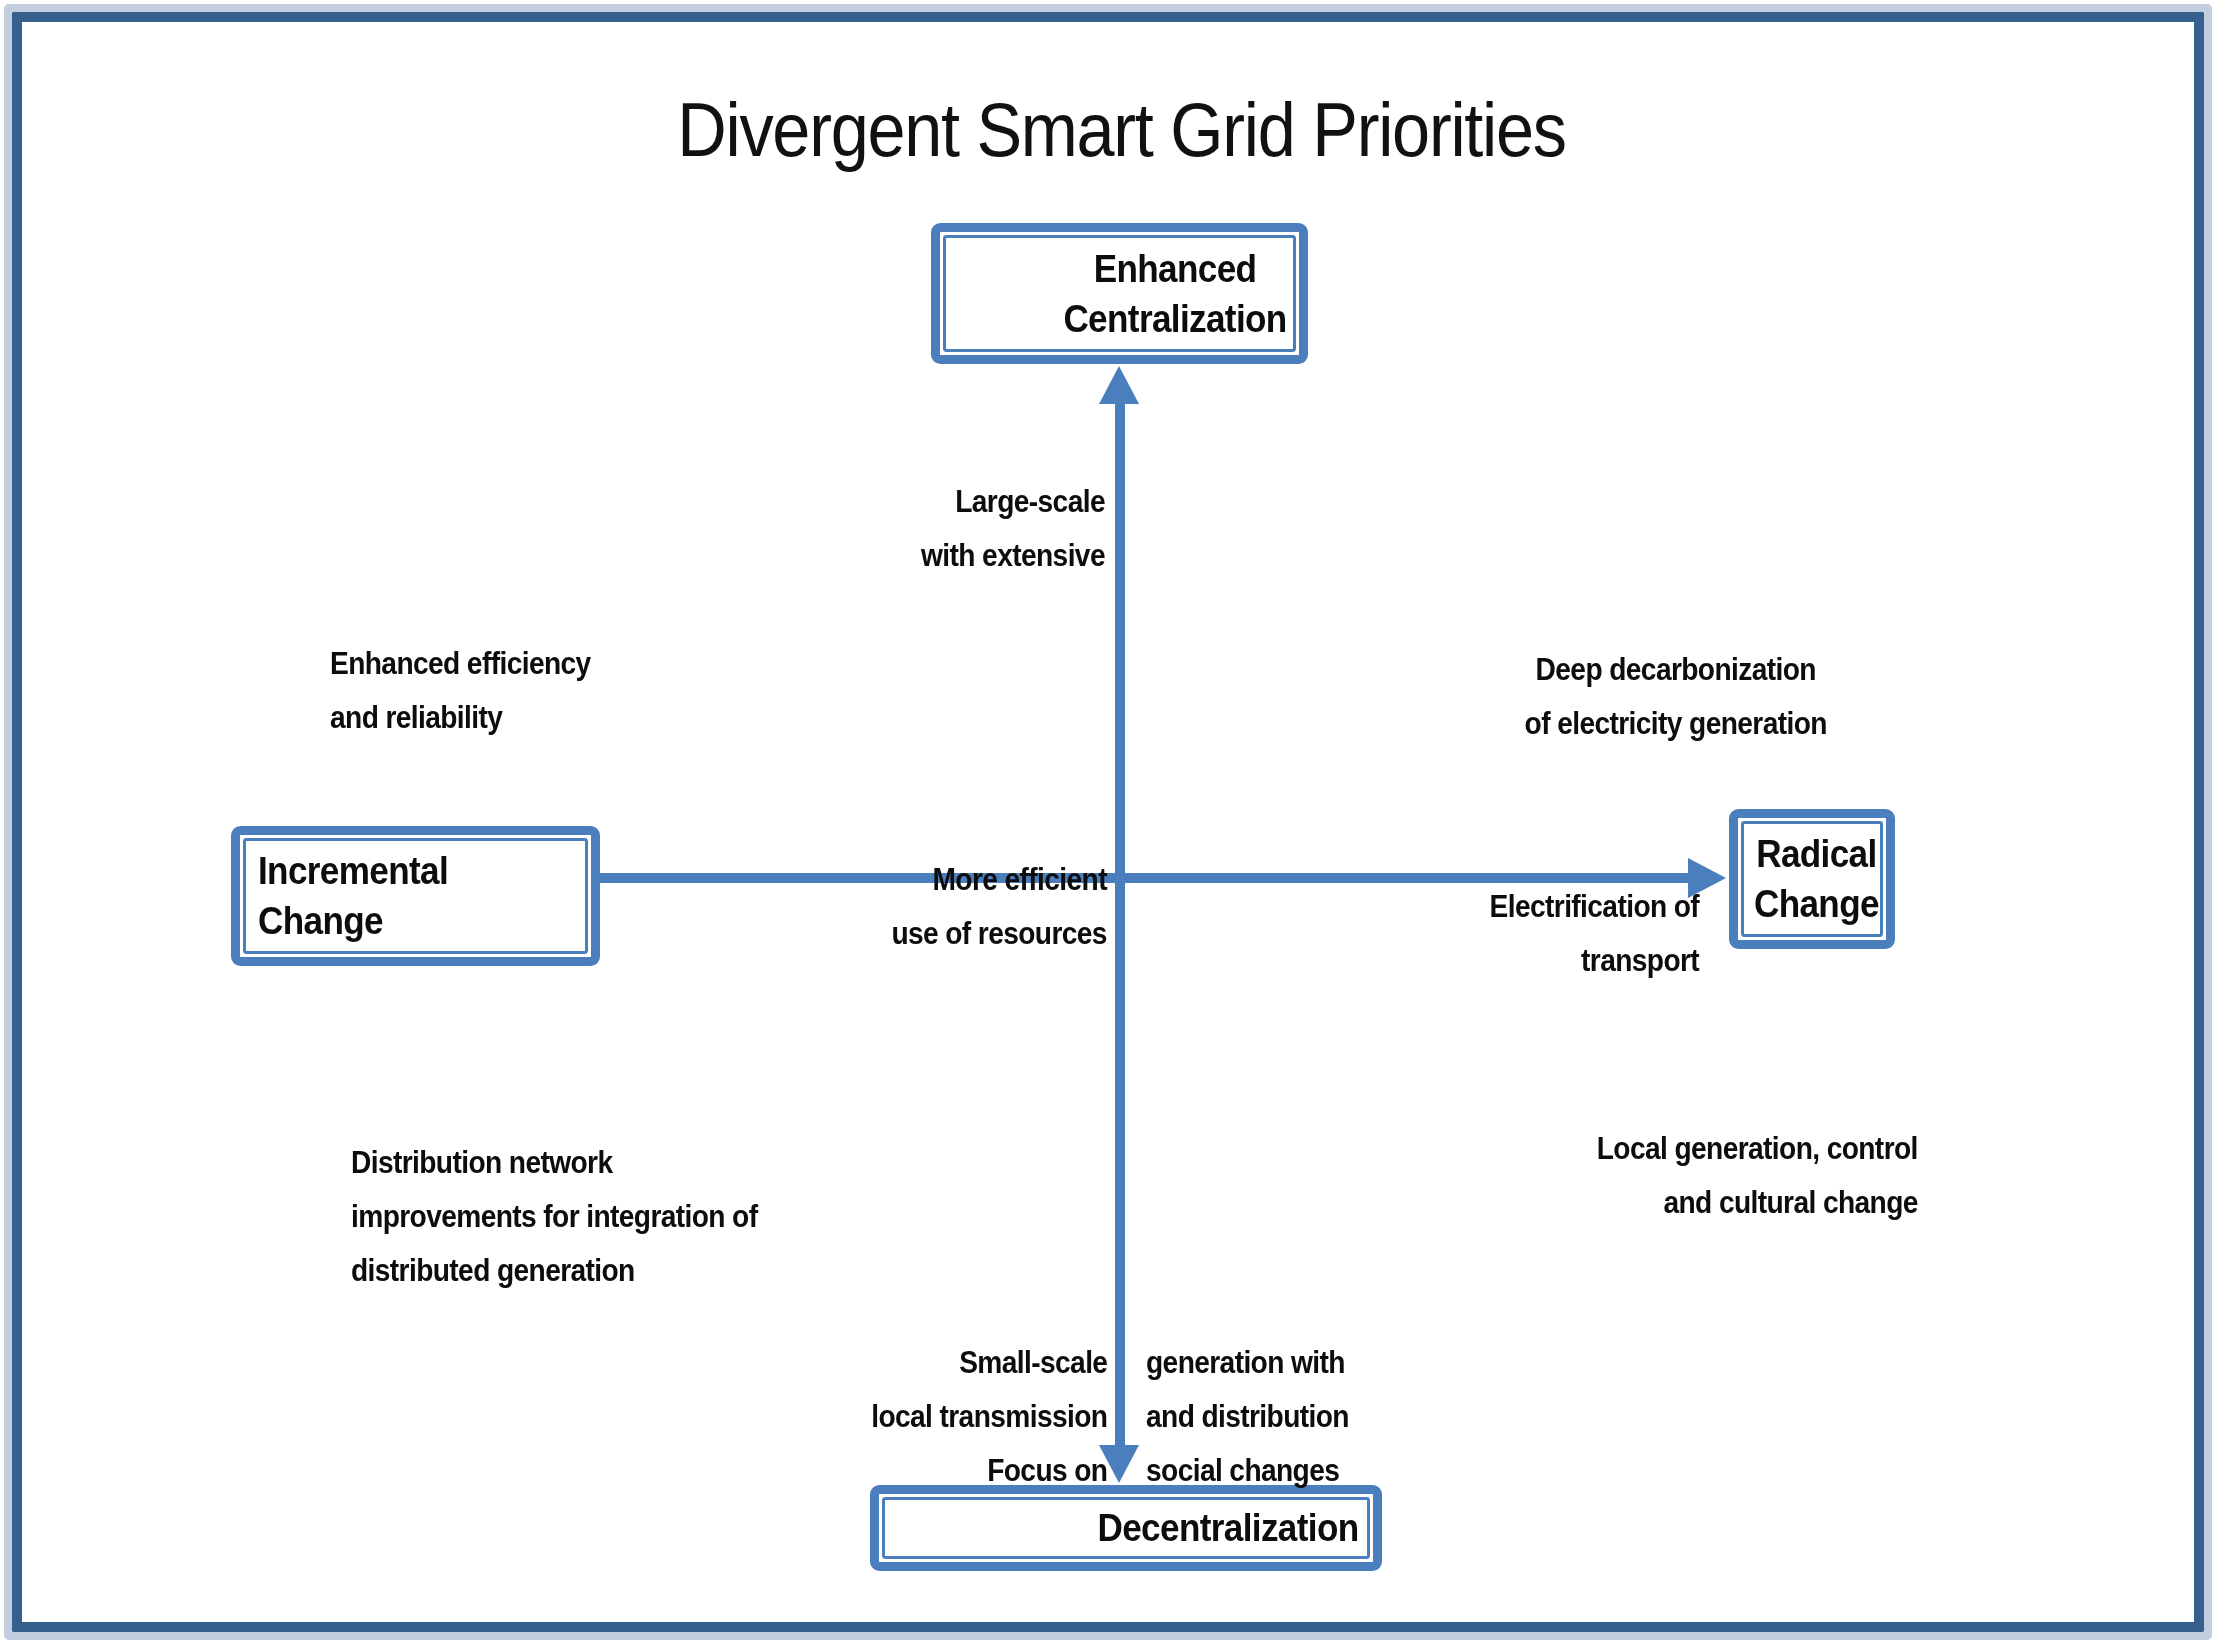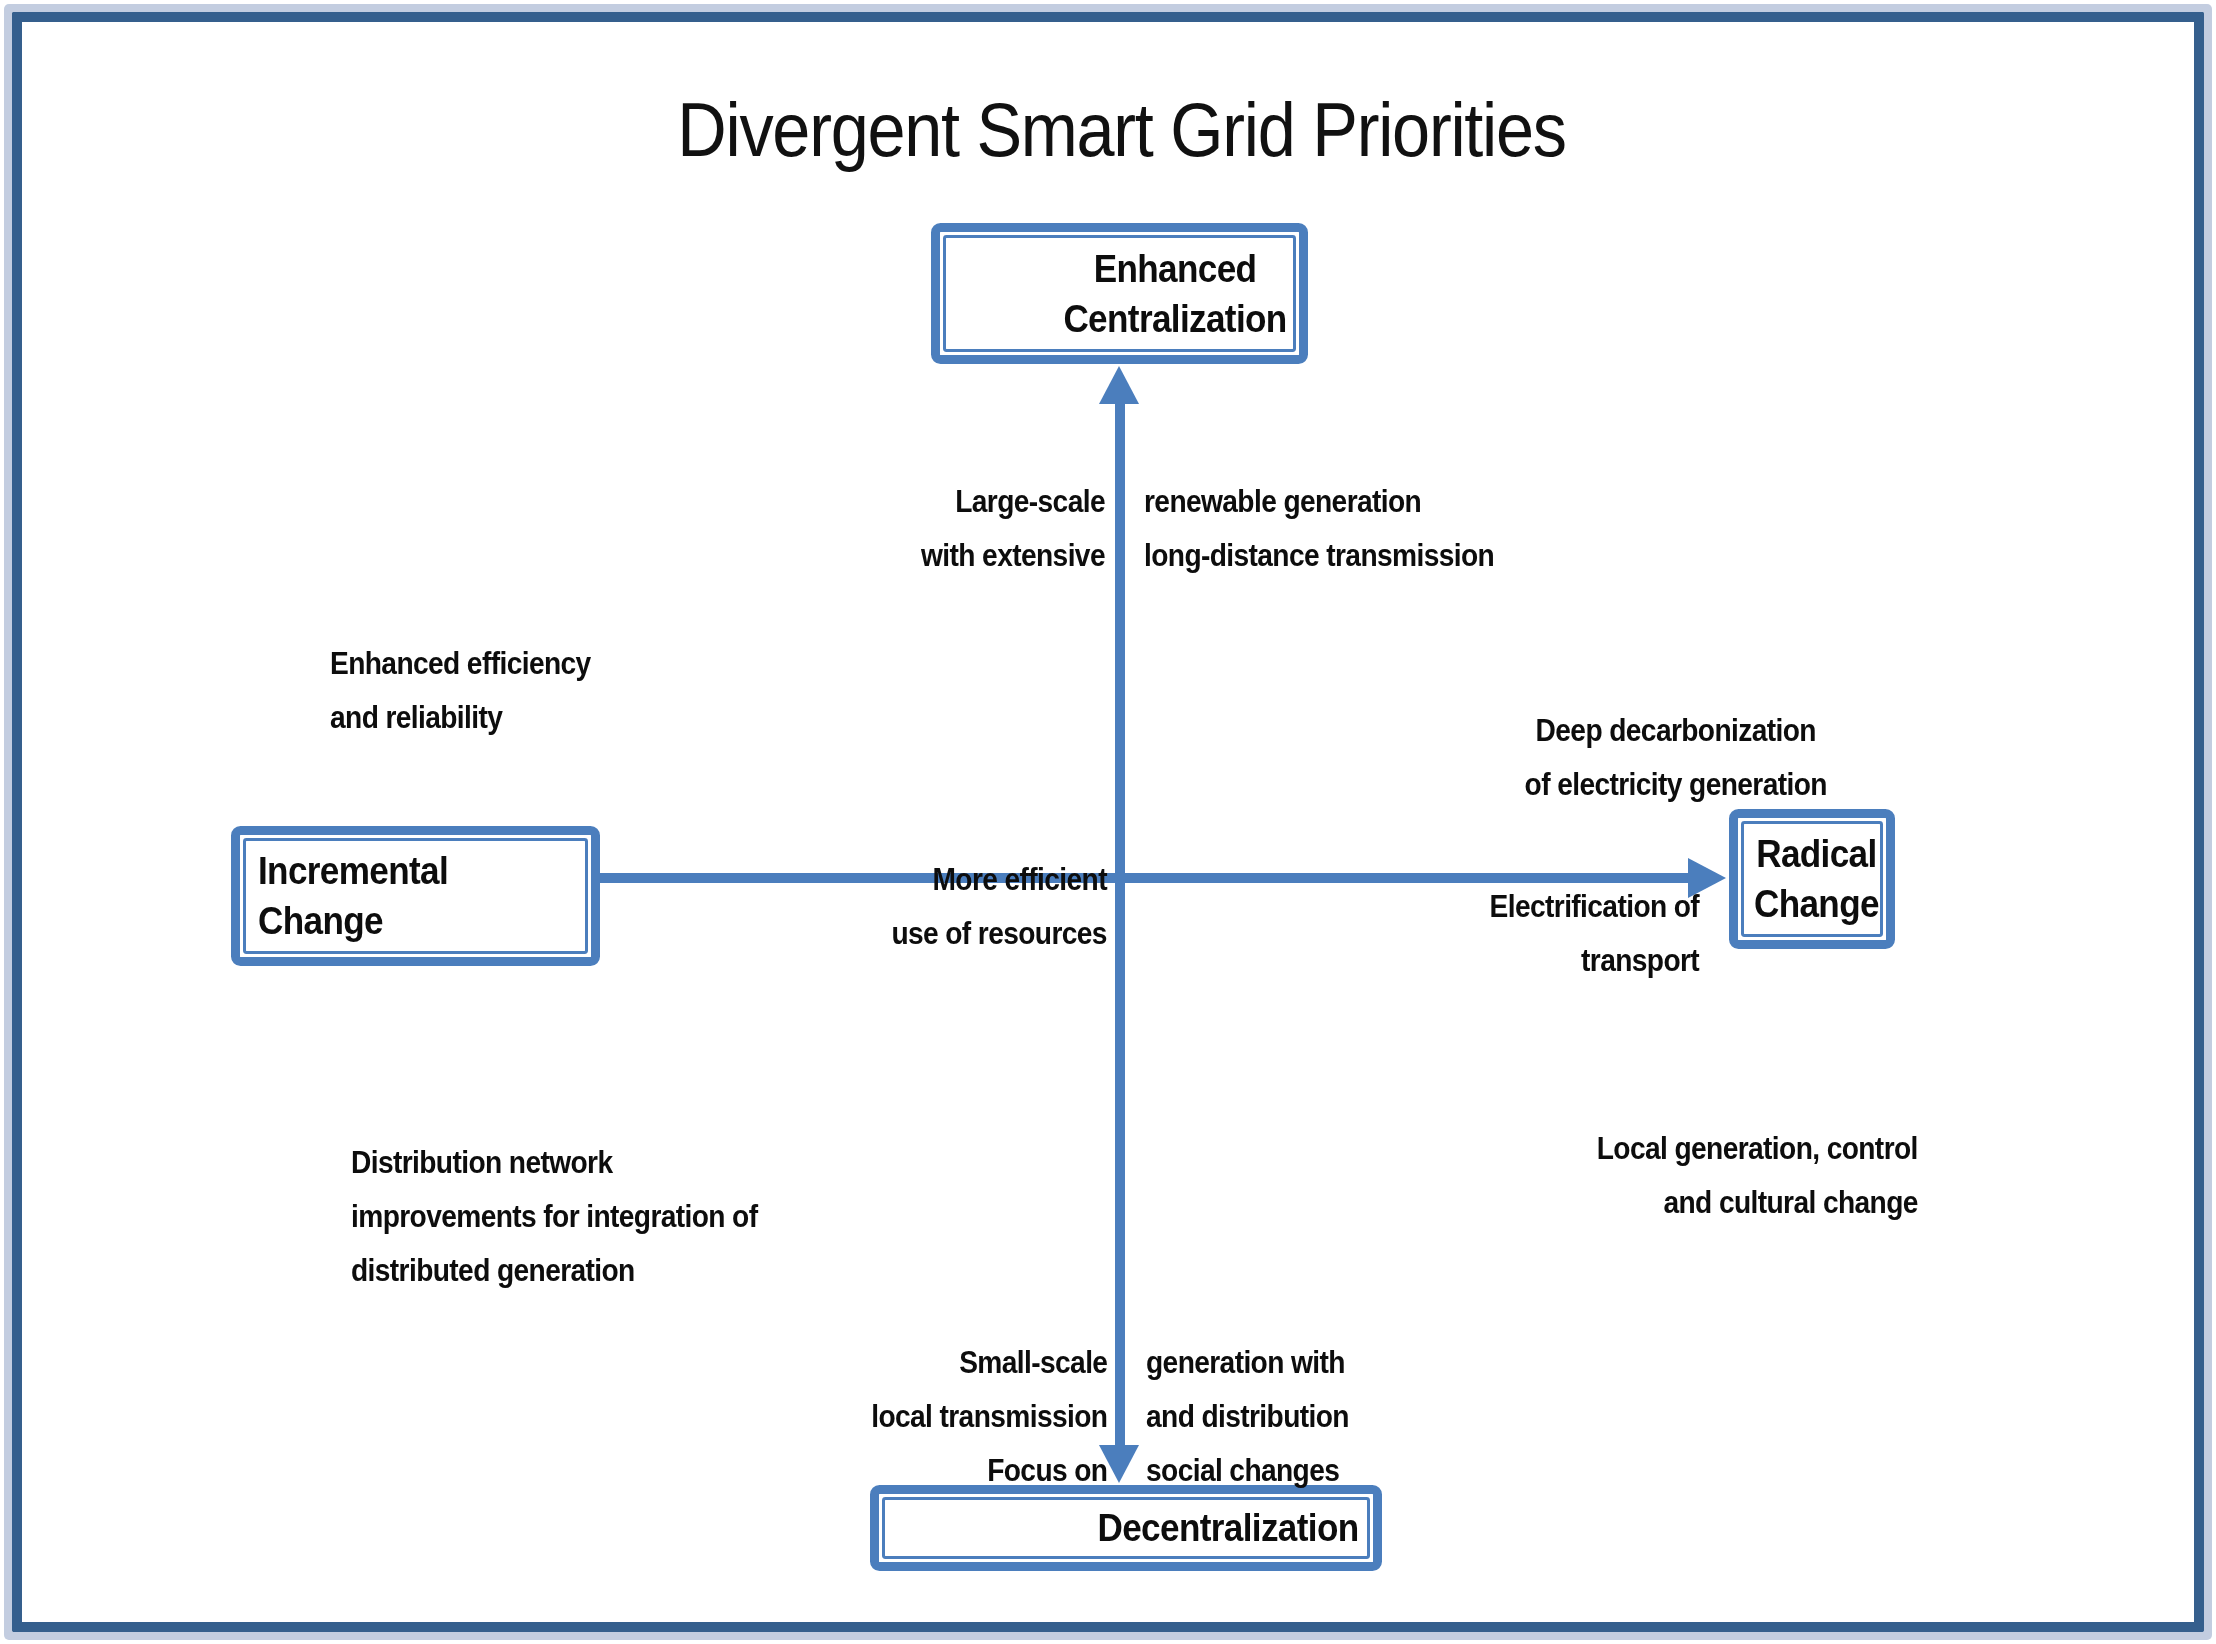--- a/index.html
+++ b/index.html
@@ -110,21 +110,21 @@
   .al-r { text-align: right; }
   .al-r > span { transform-origin: 100% 0; }
   .al-l { text-align: left; }
   .al-l > span { transform-origin: 0 0; }
   .al-c { text-align: center; }
   .al-c > span { transform-origin: 50% 0; }
 
   .lbl-axis-top-left      { right: 1111px; top: 420px; }
   .lbl-axis-top-right     { left: 1144px;  top: 420px; }
   .lbl-quad-upper-left    { left: 330px;   top: 582px; }
-  .lbl-quad-upper-right   { left: 1385px;  top: 649px; width: 581px; text-decoration: underline; }
+  .lbl-quad-upper-right   { left: 1385px;  top: 588px; width: 581px; text-decoration: underline; }
   .lbl-axis-mid-left      { right: 1109px; top: 798px; }
   .lbl-axis-mid-right     { right: 517px;  top: 825px; }
   .lbl-quad-lower-left    { left: 351px;   top: 1081px; }
   .lbl-quad-lower-right   { right: 298px;  top: 1067px; }
   .lbl-axis-bottom-left   { right: 1109px; top: 1281px; }
   .lbl-axis-bottom-right  { left: 1146px;  top: 1281px; }
 </style>
 </head>
 <body>
 
@@ -156,24 +156,20 @@
 Change</div>
   </div>
   <div class="node node-bottom">
     <div class="node-label">Decentralization</div>
   </div>
 
   <div class="lbl al-r lbl-axis-top-left">
     <span>Large-scale
 with extensive</span>
   </div>
-  <div class="lbl al-l lbl-axis-top-right">
-    <span>renewable generation
-long-distance transmission</span>
-  </div>
   <div class="lbl al-l lbl-quad-upper-left">
     <span>Enhanced efficiency
 and reliability</span>
   </div>
   <div class="lbl al-c lbl-quad-upper-right">
     <span>Deep decarbonization
 of electricity generation</span>
   </div>
   <div class="lbl al-r lbl-axis-mid-left">
     <span>More efficient

